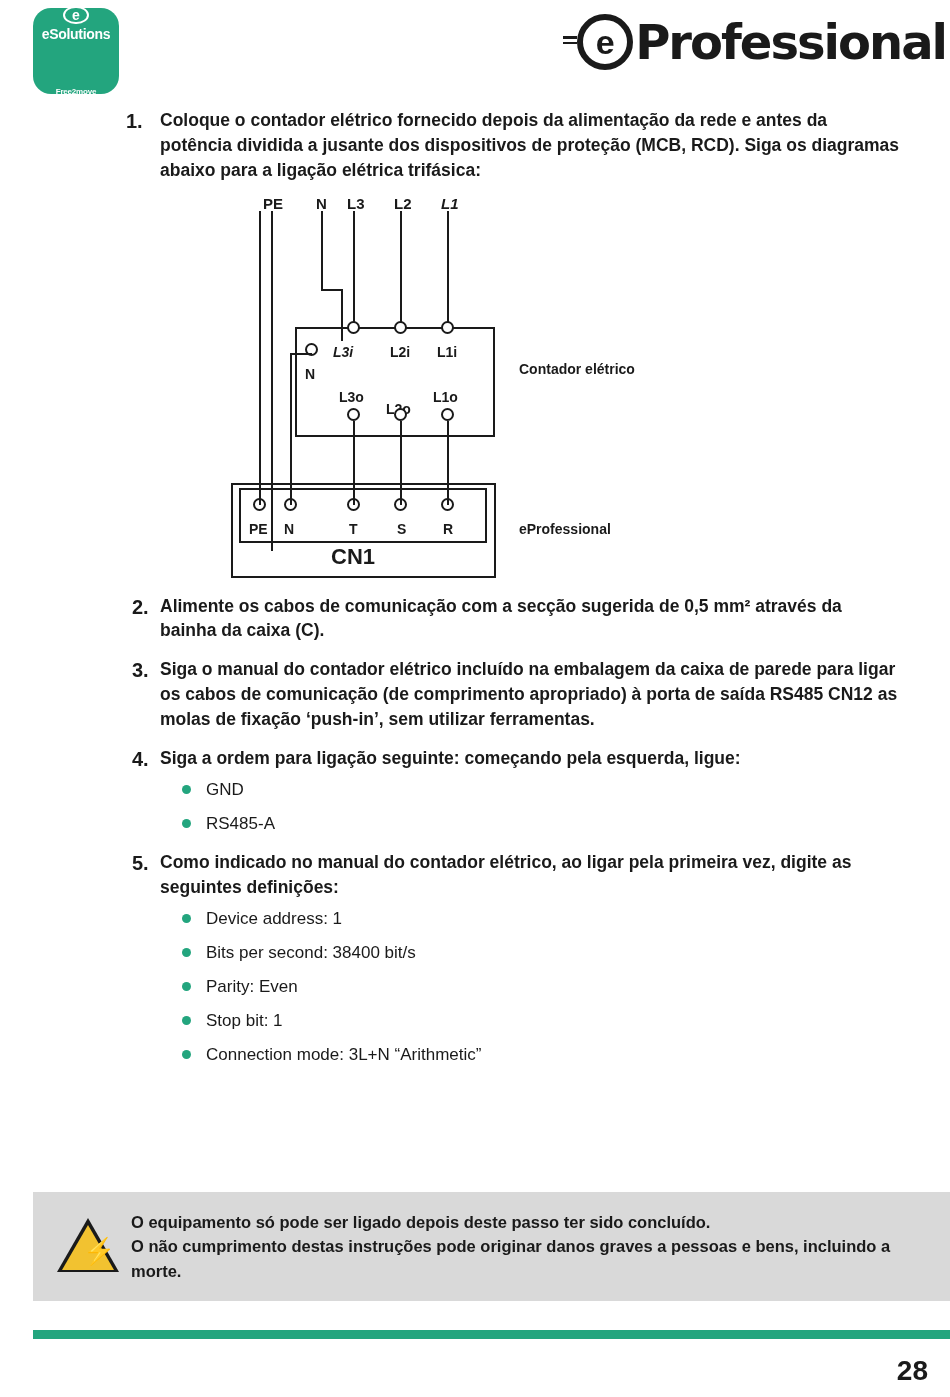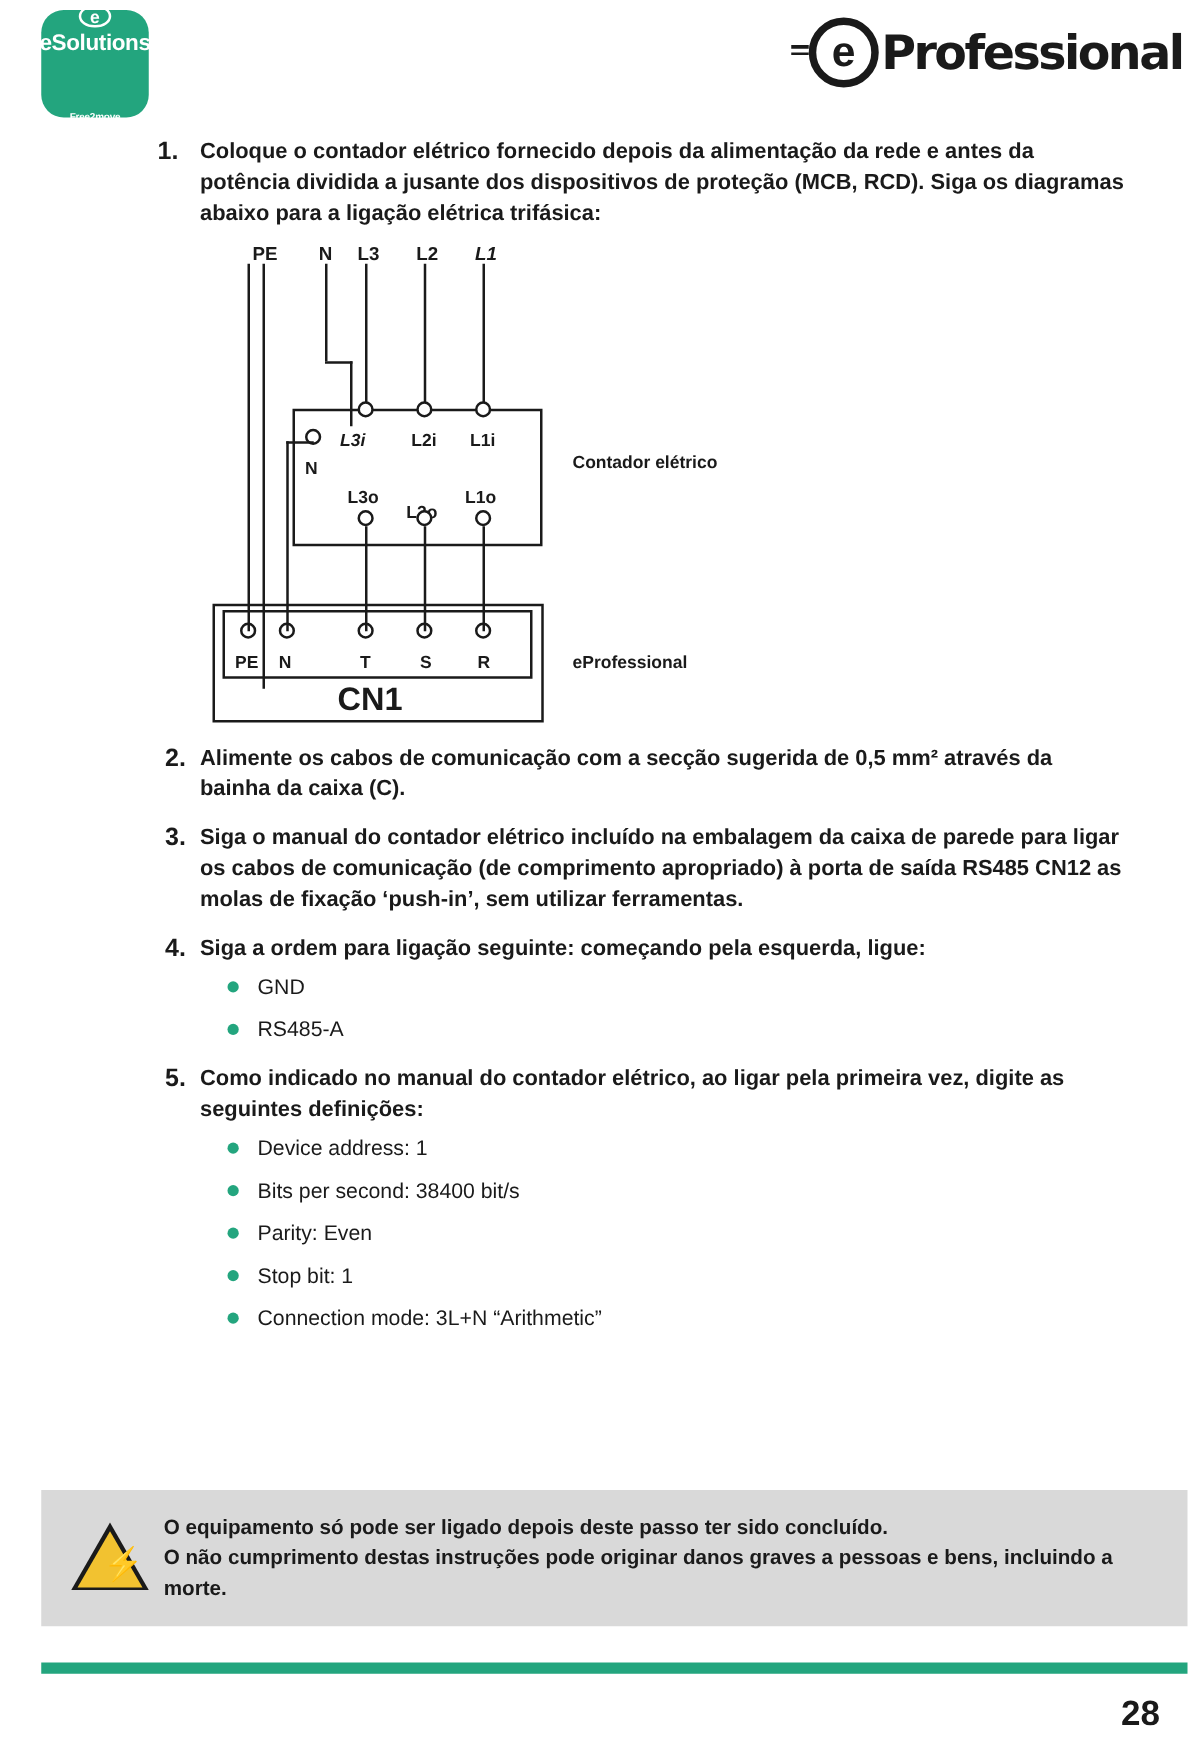--- a/index.html
+++ b/index.html
@@ -35,40 +35,40 @@
     line-height: 1.05;
   }
   .logo-left .mark {
     width: 26px; height: 26px;
     border: 2.5px solid #ffffff;
     border-radius: 50%;
     display: flex; align-items: center; justify-content: center;
     font-size: 14px; font-weight: bold;
     margin-bottom: 3px;
   }
-  .logo-left .l1 { font-size: 18px; font-weight: bold; letter-spacing: -0.3px; }
+  .logo-left .l1 { font-size: 14px; font-weight: bold; letter-spacing: -0.3px; }
   .logo-left .l2 { font-size: 8px; font-weight: bold; letter-spacing: -0.2px; margin-top: 46px; }
 
   .logo-right {
     position: absolute;
     right: 4px;
     top: 14px;
     display: flex;
     align-items: center;
   }
   .logo-right .eglyph {
     width: 56px; height: 56px;
     border: 6px solid #1a1a1a;
     border-radius: 50%;
     display: flex; align-items: center; justify-content: center;
     font-size: 34px; font-weight: bold; color: #1a1a1a;
     margin-right: 2px;
   }
   .logo-right .rtext {
-    font-size: 38px;
+    font-size: 48px;
     font-weight: 600;
     letter-spacing: -2px;
     color: #1a1a1a;
     font-family: "DejaVu Sans", sans-serif;
   }
   .logo-right .plug {
     position: absolute;
     left: -14px; top: 22px;
     width: 16px; height: 12px;
   }
@@ -118,21 +118,21 @@
     left: 0; top: 7px;
     width: 9px; height: 9px;
     background: #23a57e;
     border-radius: 50%;
   }
 
   
   .diagram-wrap {
     margin: 10px 0 16px 0;
     display: flex;
-    justify-content: flex-start;
+    justify-content: center;
   }
   .diagram {
     position: relative;
     width: 620px;
     height: 385px;
     font-family: "Liberation Sans", sans-serif;
   }
   .diagram .lbl {
     position: absolute;
     font-size: 15px;
@@ -162,21 +162,21 @@
     background: #ffffff;
   }
   .diagram .cap {
     position: absolute;
     font-size: 14px;
     font-weight: bold;
     color: #1a1a1a;
   }
   .diagram .cn1 {
     position: absolute;
-    font-size: 26px;
+    font-size: 22px;
     font-weight: bold;
   }
 
   
   .warning {
     position: absolute;
     left: 33px;
     right: 0;
     bottom: 96px;
     background: #d9d9d9;

